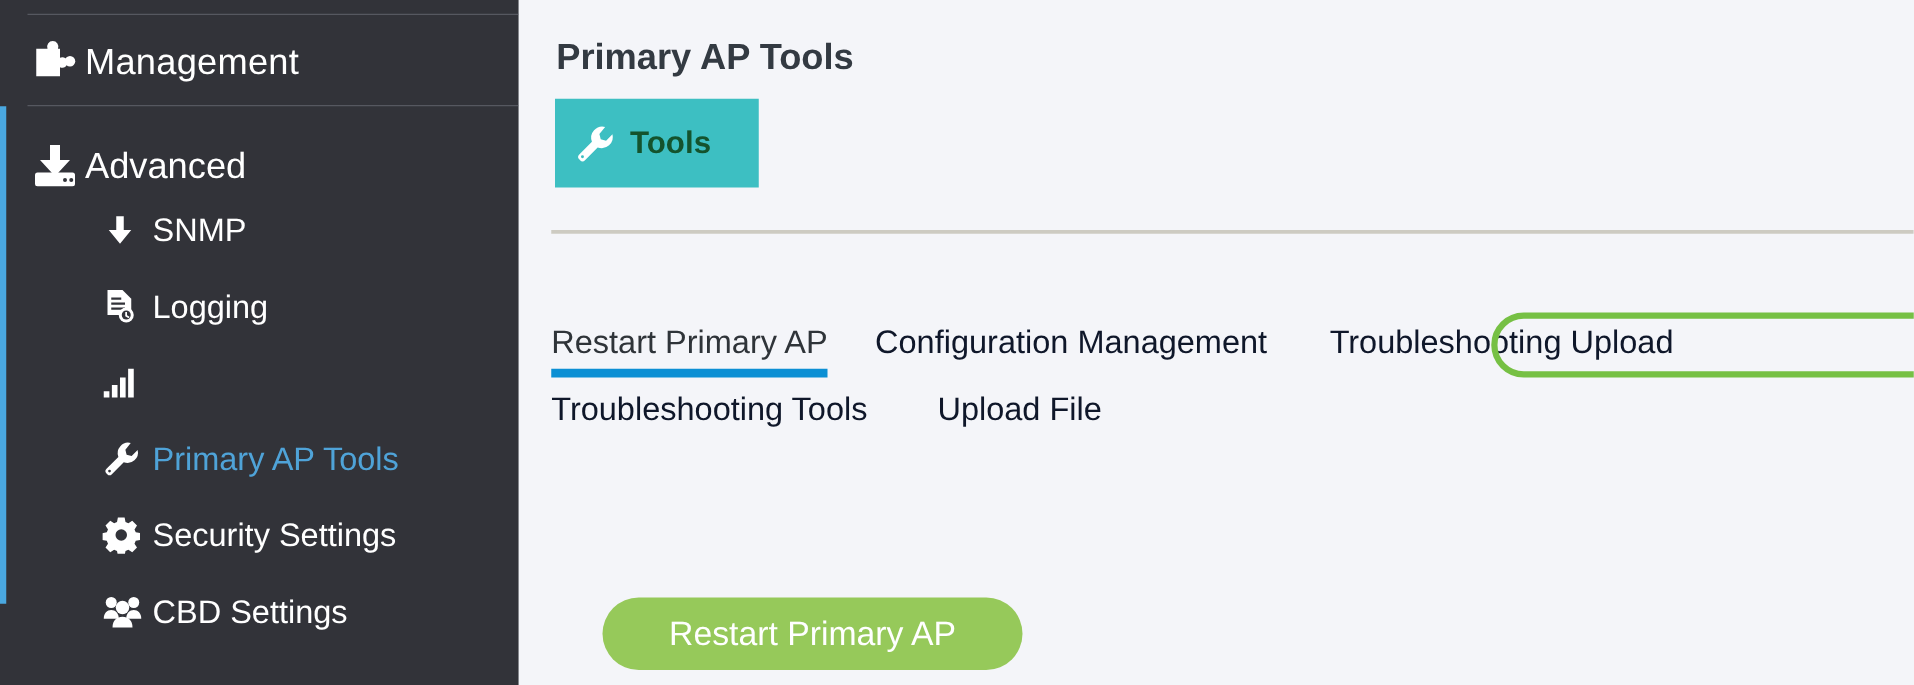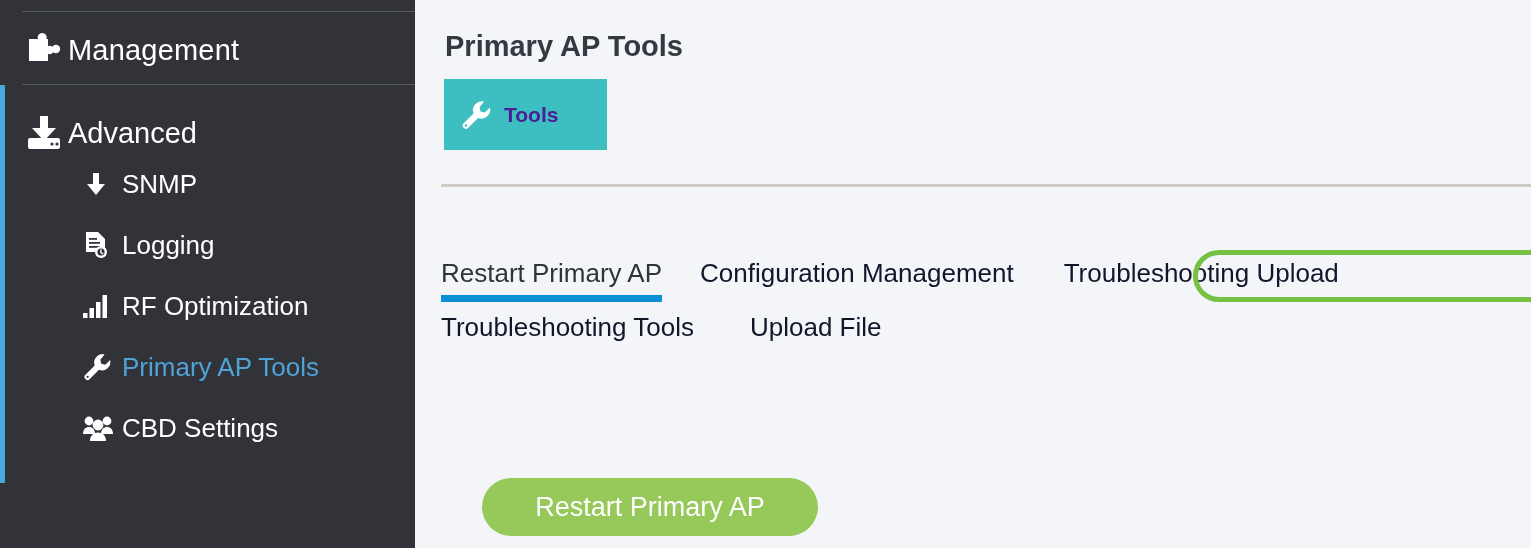--- a/index.html
+++ b/index.html
@@ -140,23 +140,23 @@
     height: 71px;
     background: #3dbfc2;
     display: flex;
     align-items: center;
     box-sizing: border-box;
     padding-left: 16px;
     cursor: pointer;
   }
   .tools-btn .ico { margin-right: 12px; display:flex; align-items:center; }
   .tools-btn .lbl {
-    font-size: 21px;
+    font-size: 25px;
     font-weight: bold;
-    color: #4c1d95;
+    color: #14532d;
   }
   .hrule {
     position: absolute;
     left: 26px;
     right: 0;
     top: 184px;
     height: 3px;
     background: #cdcbc2;
   }
 
@@ -285,33 +285,41 @@
 
       <div class="sub-item">
         <span class="ico">
           <svg width="30" height="26" viewBox="0 0 30 26">
             <rect fill="#ffffff" x="1" y="20" width="4.5" height="5"></rect>
             <rect fill="#ffffff" x="7.5" y="15" width="4.5" height="10"></rect>
             <rect fill="#ffffff" x="14" y="9" width="4.5" height="16"></rect>
             <rect fill="#ffffff" x="20.5" y="2" width="4.5" height="23"></rect>
           </svg>
         </span>
-        <span class="lbl">RF Optimization</span>
       </div>
 
       <div class="sub-item active">
         <span class="ico">
           <svg width="30" height="30" viewBox="0 0 30 30">
             <path fill="#ffffff" d="M22.6 2.4 a8.4 8.4 0 0 0 -9.9 11.1 L3.2 23 a2.6 2.6 0 0 0 0 3.7 l0.6 0.6 a2.6 2.6 0 0 0 3.7 0 l9.5 -9.5 a8.4 8.4 0 0 0 11.1 -9.9 l-4.8 4.8 -4 -1 -1 -4 Z"></path>
             <circle fill="#323339" cx="5.6" cy="24.8" r="1.1"></circle>
           </svg>
         </span>
         <span class="lbl">Primary AP Tools</span>
       </div>
 
+      <div class="sub-item">
+        <span class="ico">
+          <svg width="30" height="30" viewBox="0 0 30 30">
+            <path fill="#ffffff" d="M12.3 1 h5.4 l0.7 3.6 2.3 1 3.1 -2 3.8 3.8 -2 3.1 1 2.3 3.6 0.7 v5.4 l-3.6 0.7 -1 2.3 2 3.1 -3.8 3.8 -3.1 -2 -2.3 1 -0.7 3.6 h-5.4 l-0.7 -3.6 -2.3 -1 -3.1 2 -3.8 -3.8 2 -3.1 -1 -2.3 -3.6 -0.7 v-5.4 l3.6 -0.7 1 -2.3 -2 -3.1 3.8 -3.8 3.1 2 2.3 -1 Z"></path>
+            <circle fill="#323339" cx="15" cy="15" r="4.6"></circle>
+          </svg>
+        </span>
+        <span class="lbl">Security Settings</span>
+      </div>
 
       <div class="sub-item">
         <span class="ico">
           <svg width="32" height="28" viewBox="0 0 32 28">
             <circle fill="#ffffff" cx="7" cy="7" r="4.4"></circle>
             <circle fill="#ffffff" cx="25" cy="7" r="4.4"></circle>
             <path fill="#ffffff" d="M1 20 c0 -4.6 2.7 -7 6 -7 s6 2.4 6 7 Z"></path>
             <path fill="#ffffff" d="M19 20 c0 -4.6 2.7 -7 6 -7 s6 2.4 6 7 Z"></path>
             <circle fill="#ffffff" cx="16" cy="11" r="5.4"></circle>
             <path fill="#ffffff" d="M8 27 c0 -5.6 3.4 -8.6 8 -8.6 s8 3 8 8.6 Z"></path>

